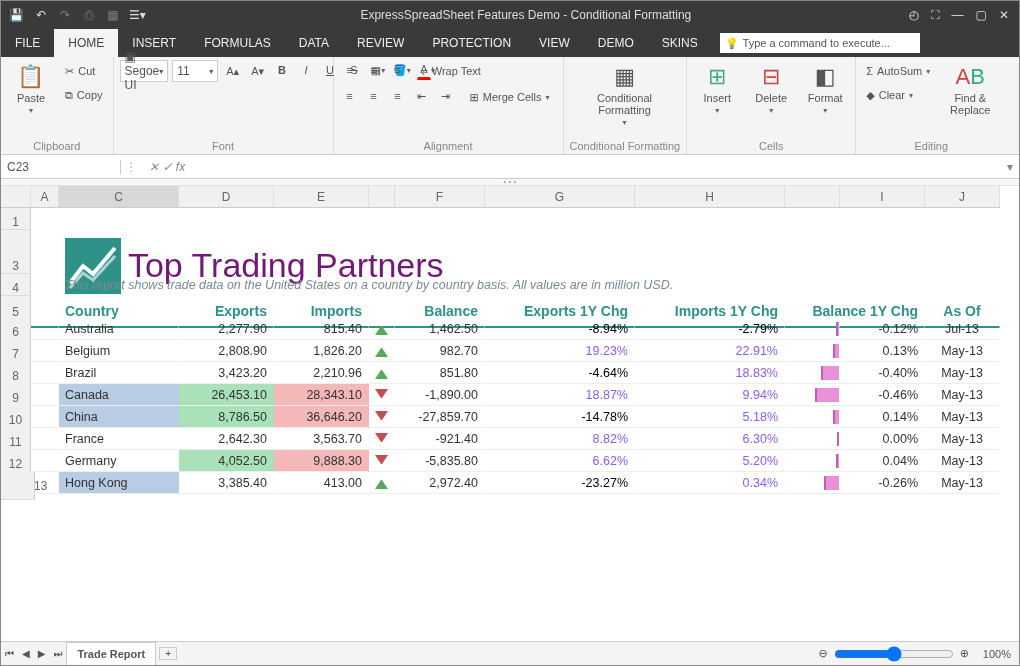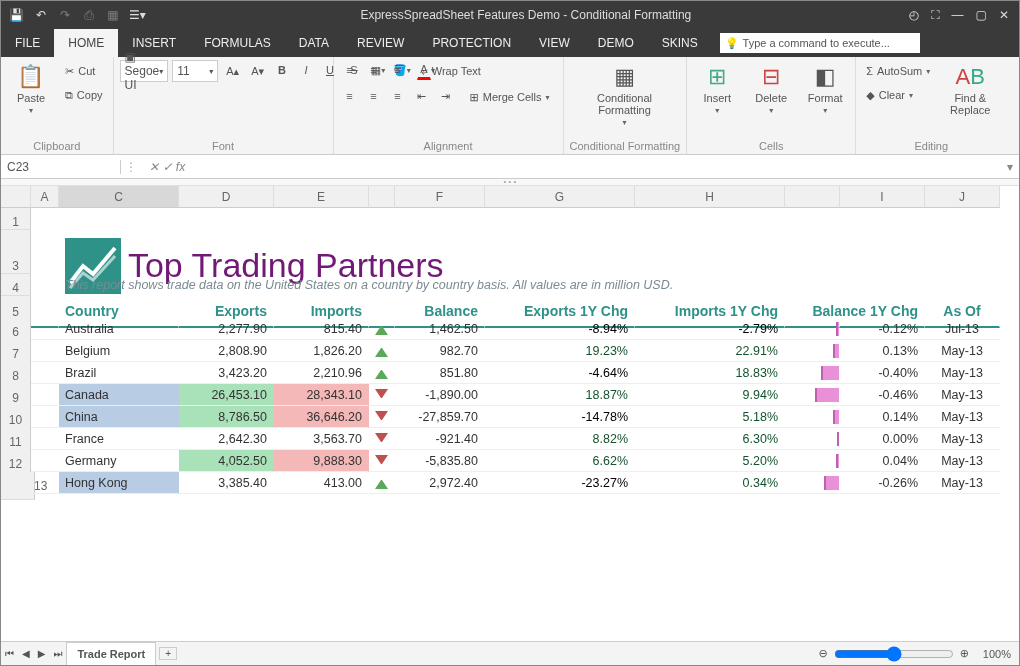--- a/index.html
+++ b/index.html
@@ -39,21 +39,21 @@
 .titlecell { font-size: 34px; font-weight: 400; color: #701a75; }
 .subtitle { font-style: italic; color: #7a8a93; font-size: 12.5px; }
 .hdr { font-weight: 700; color: #2e9288; border-bottom: 2px solid #2e9288 !important; font-size:14px;}
 .datacell { border-bottom: 1px solid #eee; }
 .r { justify-content: flex-end; }
 .c { justify-content:center;}
 .cf-green { background: #a9e2b8; }
 .cf-pink { background: #f4b8b8; }
 .cf-blue { background: #b8cce4; }
 .pct-neg { color: #000000; }
-.pct-pos { color: #14532d; text-align: right; }
+.pct-pos { color: #8b5cf6; text-align: right; }
 .ind { width:16px; height:12px; }
 .ind.up { border-left:6px solid transparent; border-right:6px solid transparent; border-bottom:9px solid #5ba85b; margin:auto;}
 .ind.dn { border-left:6px solid transparent; border-right:6px solid transparent; border-top:9px solid #c05050; margin:auto;}
 .bar { height:14px; background:#e890d8; border-left:2px solid #c060b0;}
 .sheettabs { height: 24px; background: #f4f4f4; border-top: 1px solid #ccc; display: flex; align-items: center; font-size: 11px; color: #555; }
 .sheettabs .nav { padding: 0 4px; cursor: pointer; font-size:10px;}
 .sheettabs .tab { padding: 0 10px; height: 100%; display: flex; align-items: center; background: #fff; border: 1px solid #ccc; border-bottom: none; font-weight: bold; cursor:pointer;}
 .sheettabs input[type=range]{ width:120px;}
 .drop::after{content:" ▾"; font-size:8px; color:#666;}
 </style>

